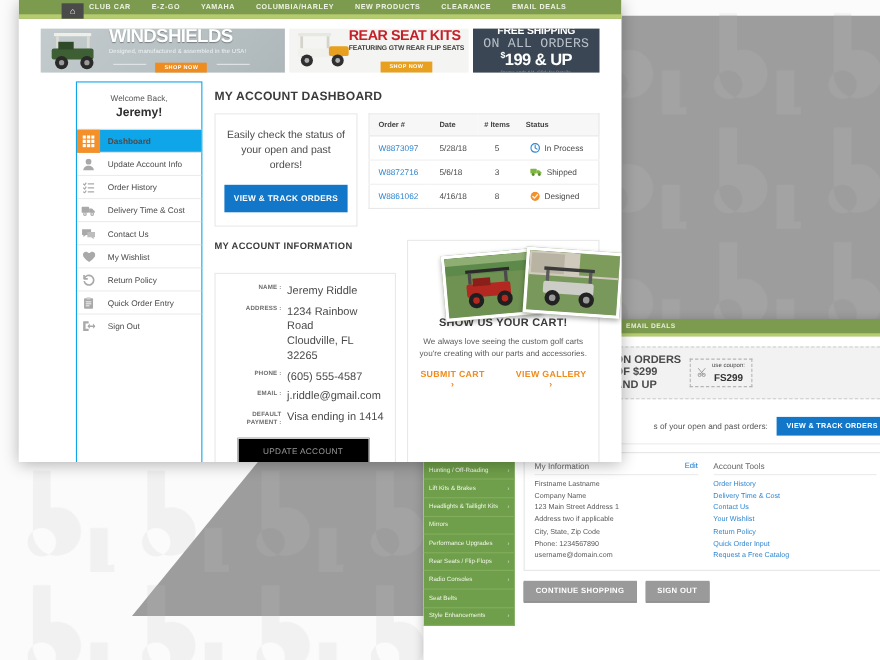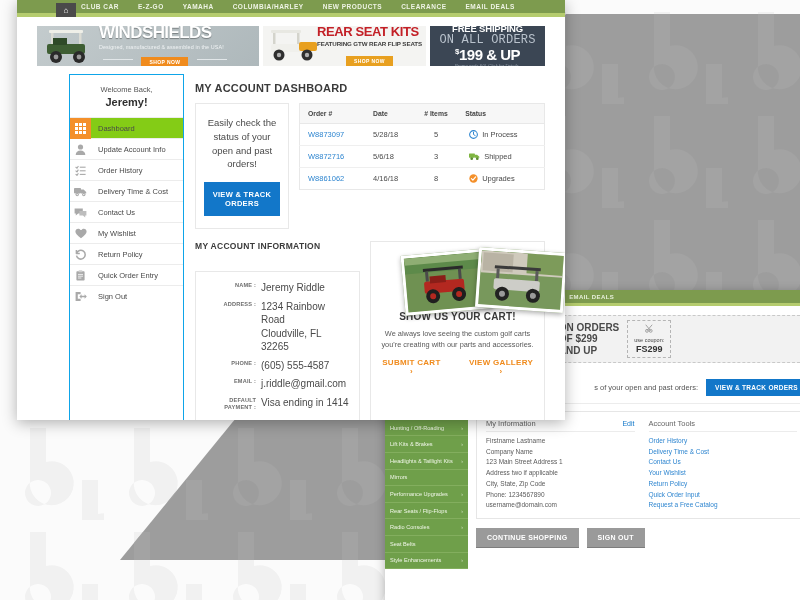--- a/index.html
+++ b/index.html
@@ -45,21 +45,21 @@
     flex:1;margin-left:6px;border:1px dashed #c9c9c9;background:#f2f2f2;
     height:48px;display:flex;align-items:center;padding:0 8px;box-sizing:border-box;
     gap:8px;
   }
   #bg-shot .fs-free{font-size:19px;font-weight:bold;color:#f07d15;line-height:.95;letter-spacing:-.5px;}
   #bg-shot .fs-ship{font-size:13px;font-weight:bold;color:#555;line-height:.95;letter-spacing:-.3px;}
   #bg-shot .fs-mid{font-size:10px;font-weight:bold;color:#4a4a4a;line-height:1.15;}
   #bg-shot .fs-fine{font-size:4.5px;color:#8a8a8a;margin-top:2px;}
   #bg-shot .fs-coupon{
     border:1px dashed #b5b5b5;padding:3px 6px;text-align:center;color:#444;
-    display:flex;align-items:center;gap:4px;flex-direction:column;
+    display:flex;align-items:center;gap:4px;
   }
   #bg-shot .fs-coupon .ctxt{font-size:5.5px;line-height:1.3;}
   #bg-shot .fs-coupon .ccode{font-size:9px;font-weight:bold;color:#333;}
   #bg-shot .cbody{display:flex;}
   #bg-shot .greenside{
     width:83px;flex:none;background:#6f9f4a;
   }
   #bg-shot .greenside .gi{
     height:16.6px;box-sizing:border-box;
     border-bottom:1px solid #83ae5e;
@@ -143,32 +143,32 @@
   
   #fg-body{display:flex;padding:0 20px 0 20px;box-sizing:border-box;}
   #sidebar{width:115px;flex:none;border:1px solid #0ea5e9;box-sizing:border-box;background:#fff;margin-left:32px;}
   #welcome{padding:10px 6px 9px 6px;text-align:center;border-bottom:1px solid #ececec;}
   #welcome .w1{font-size:7.5px;color:#555;}
   #welcome .w2{font-size:11px;color:#2f2f2f;font-weight:bold;margin-top:2px;}
   .sbitem{
     display:flex;align-items:center;height:21px;border-bottom:1px solid #ececec;
     font-size:7.5px;color:#4a4a4a;box-sizing:border-box;
   }
-  .sbitem.active{background:#84cc16;}
+  .sbitem.active{background:#0ea5e9;font-weight:bold;}
   .sbicon{
     width:21px;height:21px;flex:none;display:flex;align-items:center;justify-content:center;
   }
   .sbitem.active .sbicon{background:#f4902a;}
   .sblabel{padding-left:7px;}
 
   #main{flex:1;padding-left:11px;box-sizing:border-box;}
   #page-title{font-size:11px;font-weight:bold;color:#3b3b3b;letter-spacing:.2px;margin:8px 0 9px 0;}
   .row1{display:flex;gap:10px;}
   #promo{
-    width:94px;flex:none;border:1px solid #e8e8e8;box-sizing:border-box;
+    width:130px;flex:none;border:1px solid #e8e8e8;box-sizing:border-box;
     padding:12px 8px 12px 8px;text-align:center;background:#fff;
   }
   #promo .ptxt{font-size:9.5px;color:#4a4a4a;line-height:1.45;}
   #promo .pbtn{
     display:block;background:#1277c9;color:#fff;font-size:7.5px;font-weight:bold;
     padding:8px 4px;letter-spacing:.3px;margin-top:11px;
   }
   #orders{flex:1;}
   .ohdr{display:flex;align-items:flex-end;justify-content:space-between;margin-bottom:6px;}
   .ohdr .h{font-size:8.5px;font-weight:bold;color:#3b3b3b;letter-spacing:.3px;}
@@ -643,21 +643,21 @@
               <tr>
                 <td class="l onum">W8861062</td>
                 <td class="l">4/16/18</td>
                 <td>8</td>
                 <td>
                   <span class="stat">
                     <svg width="9" height="9" viewBox="0 0 10 10">
                         <circle cx="5" cy="5" r="4.6" fill="#f4902a"></circle>
                         <path d="M2.7 5.2 L4.3 6.8 L7.4 3.3" stroke="#fff" stroke-width="1.3" fill="none" stroke-linecap="round" stroke-linejoin="round"></path>
                       </svg>
-                    <span>Upgrades</span>
+                    <span>Designed</span>
                   </span>
                 </td>
               </tr>
             </tbody>
           </table>
         </div>
       </div>
 
       <div class="row2">
 

